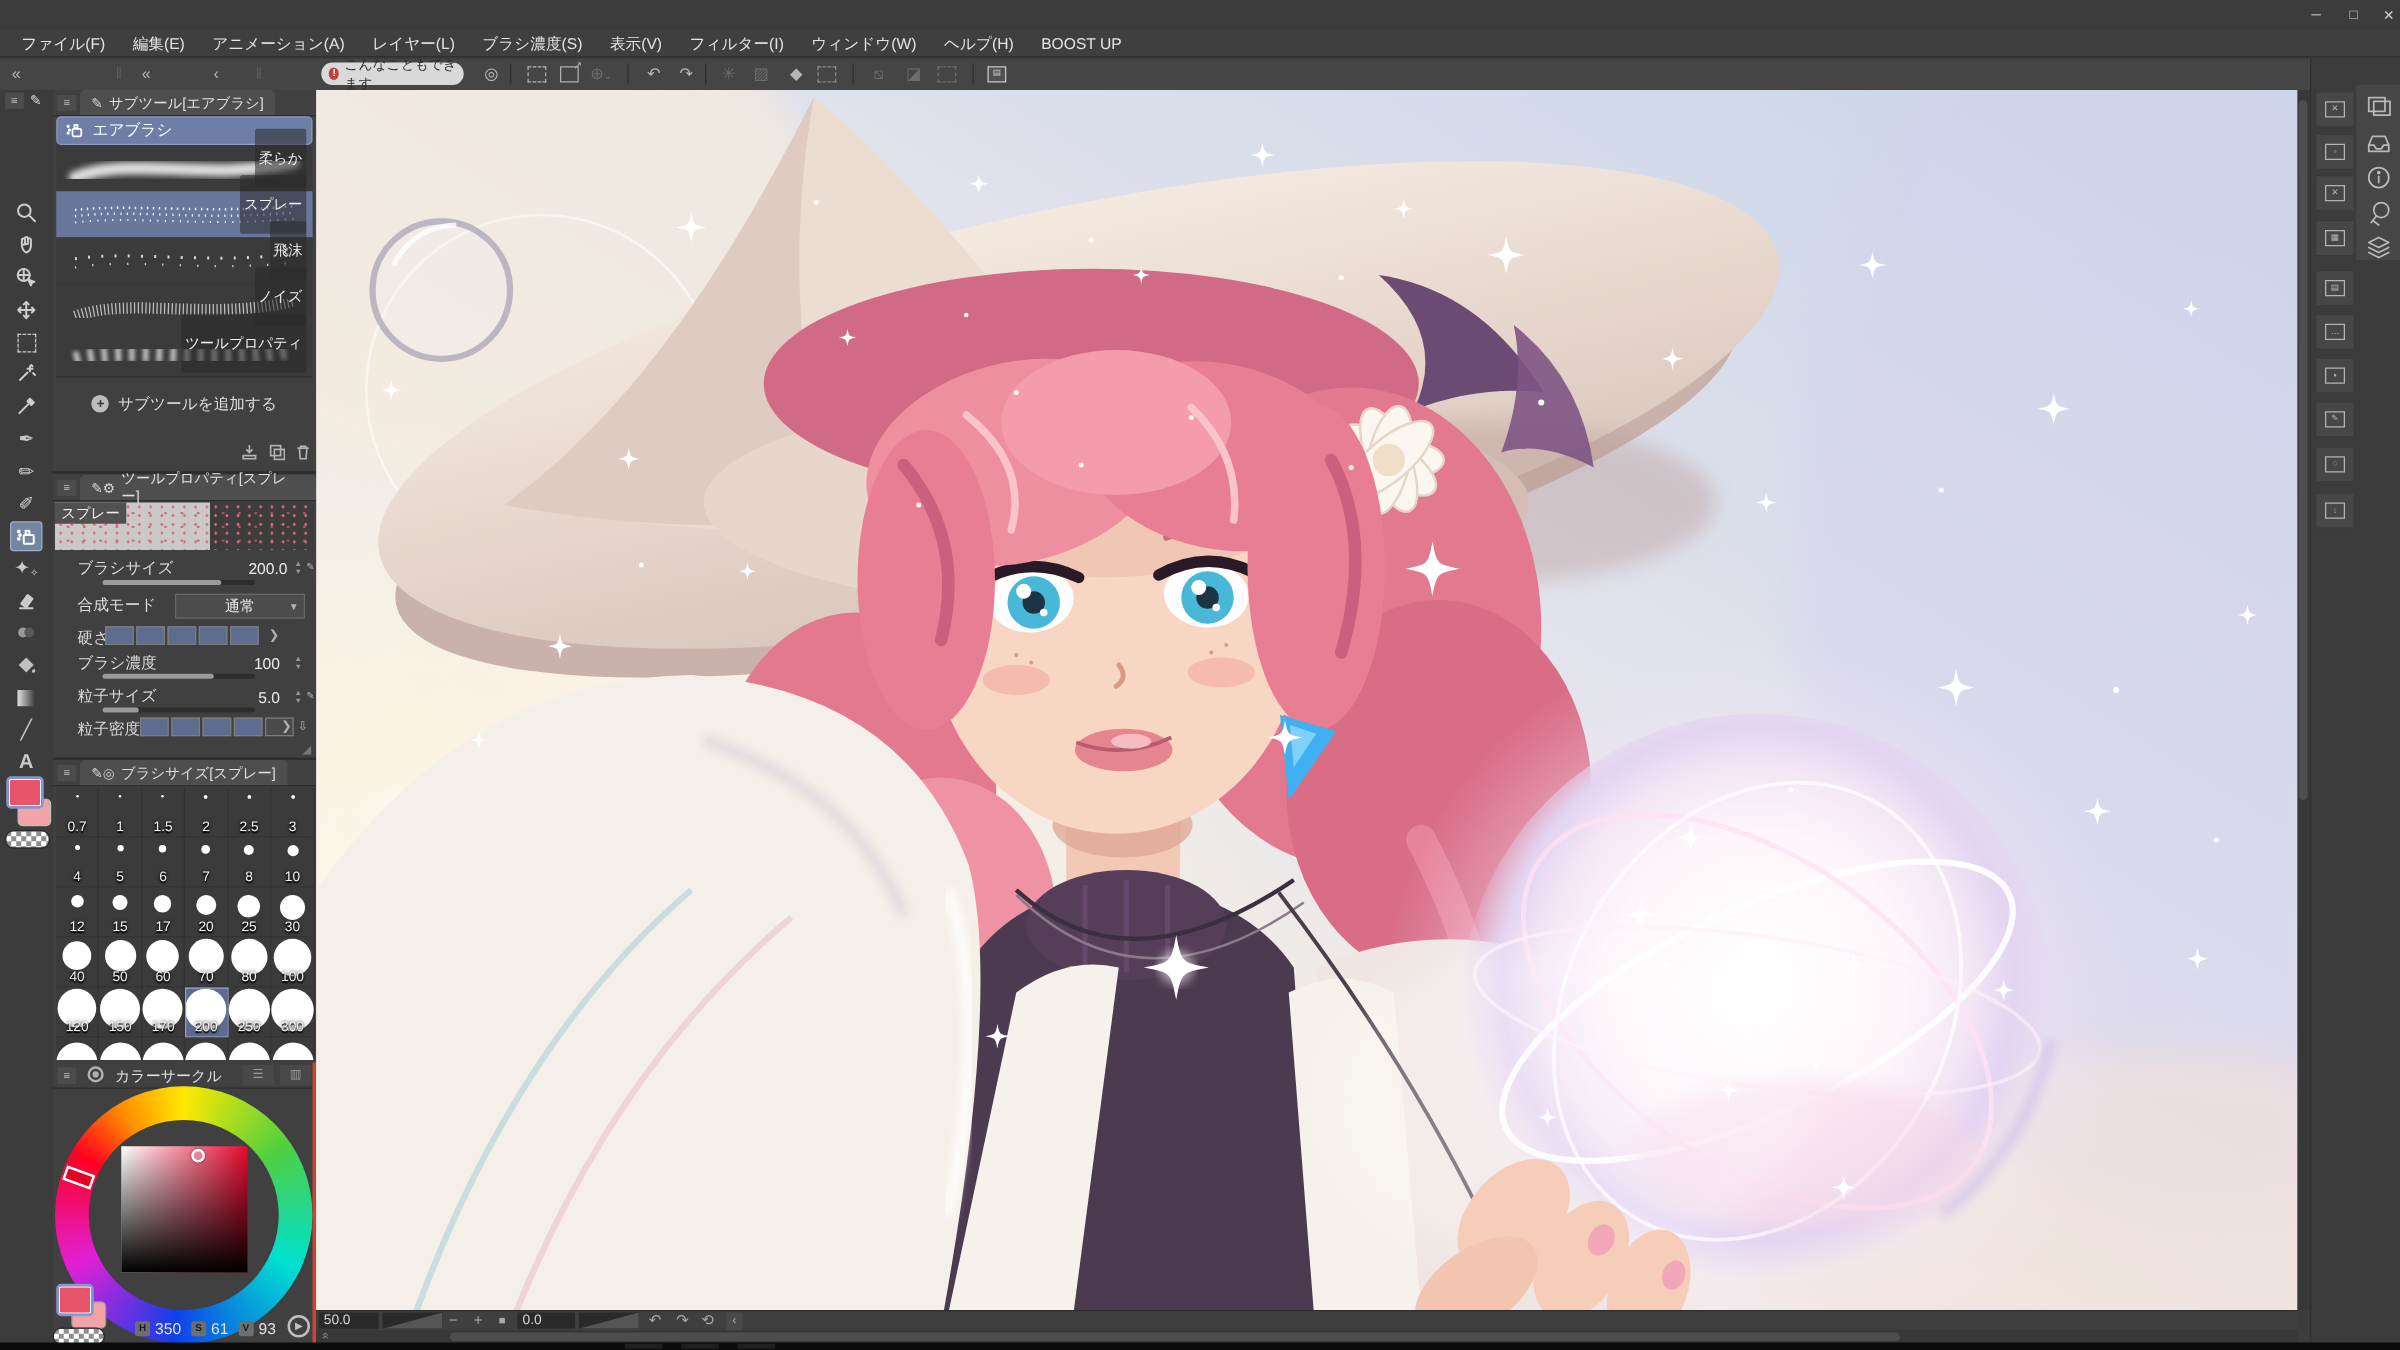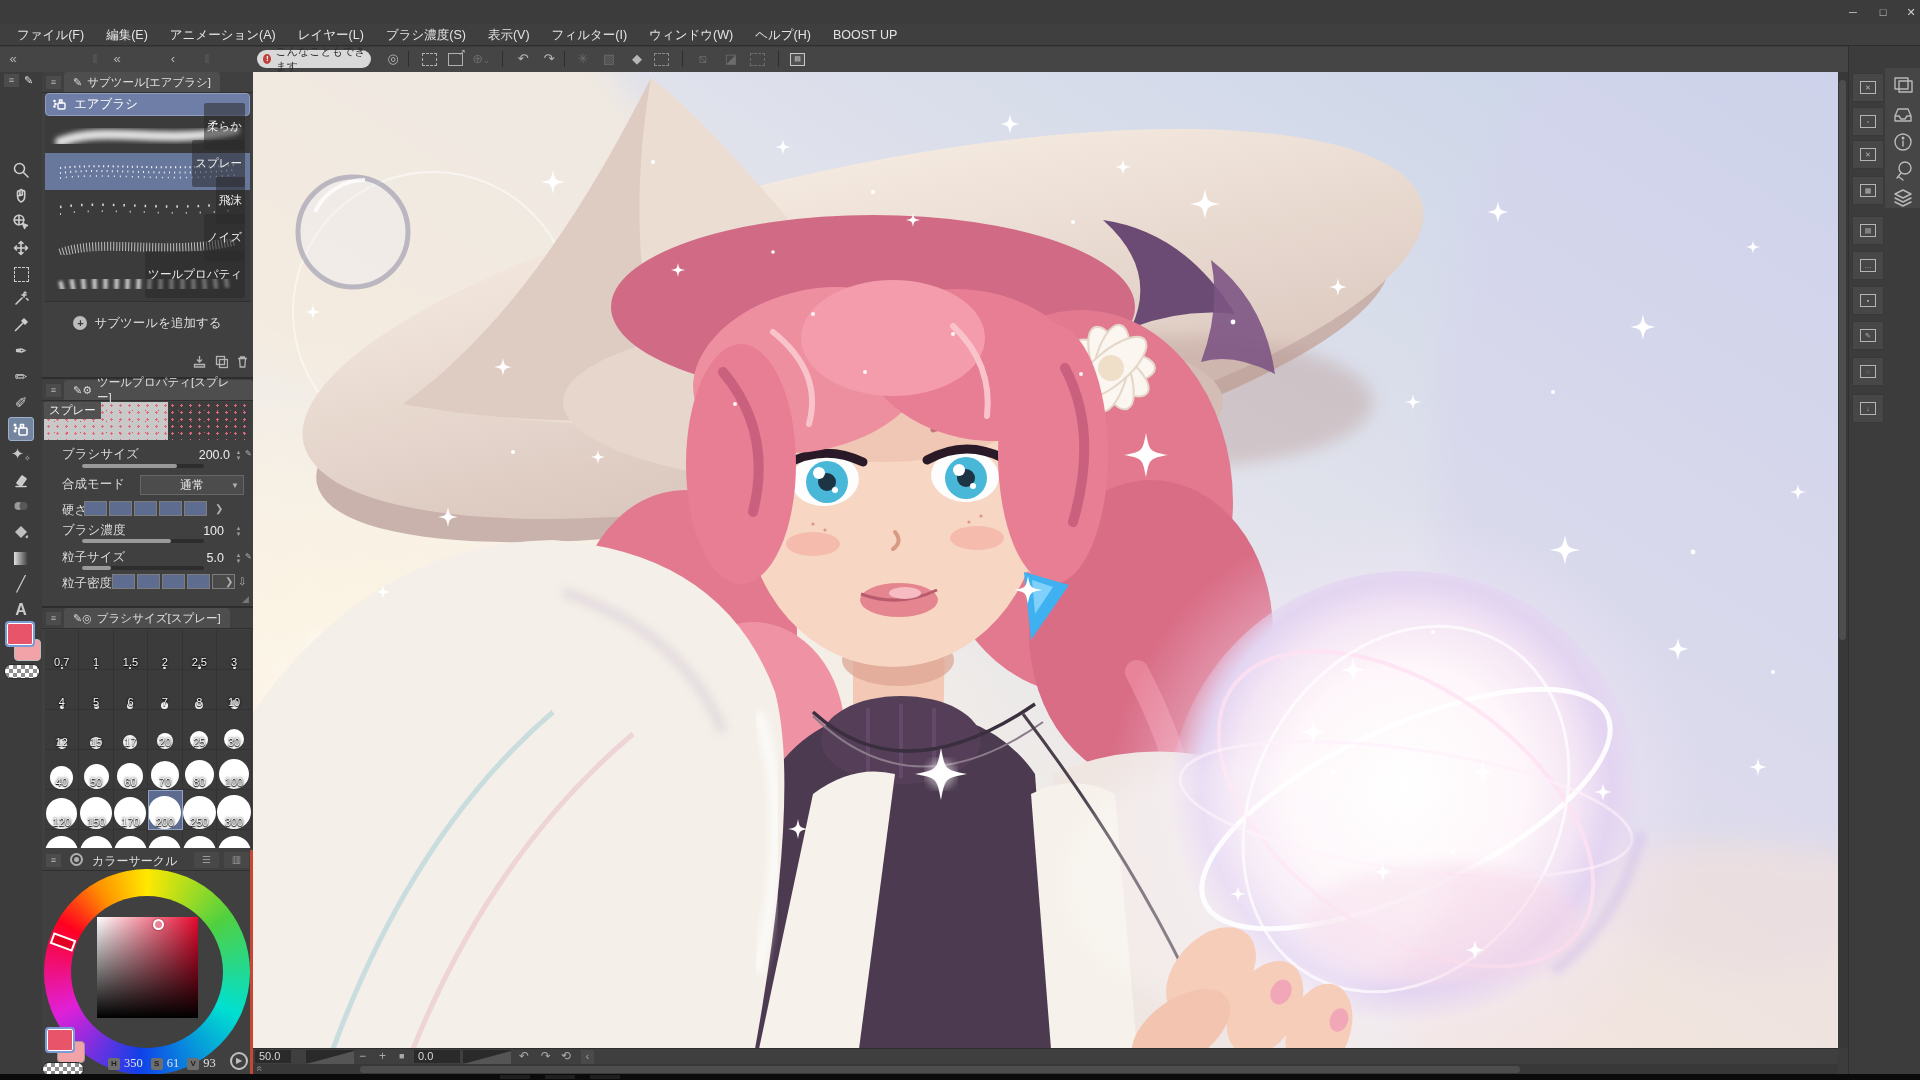--- a/index.html
+++ b/index.html
@@ -50,37 +50,37 @@
   .slider .fill{height:4px;background:#9a9a9a;border-radius:2px;}
   .stepper{position:absolute;width:9px;color:#9a9a9a;font-size:6px;line-height:6px;text-align:center;}
   .seg{width:23px;height:15px;background:#5e6c90;border:1px solid #7d7d7d;box-sizing:border-box;margin-right:2px;display:inline-block;}
   .seg.off{background:#4a4a4a;}
   .chev{color:#b0b0b0;font-size:10px;position:absolute;}
   .speck{background-image:radial-gradient(circle,#e06a7a 1px,transparent 1.3px),radial-gradient(circle,#cf5468 .8px,transparent 1px);
     background-size:9px 7px,13px 11px;background-position:0 0,4px 3px;}
   
   .bs-grid{position:absolute;left:3px;width:207px;display:grid;grid-template-columns:repeat(6,1fr);overflow:hidden;}
   .bs-cell{position:relative;height:40px;border-right:1px solid #333;border-bottom:1px solid #333;
-    background:#3b3b3b;display:flex;align-items:flex-end;justify-content:center;box-sizing:border-box;}
+    background:#3b3b3b;display:flex;align-items:flex-start;justify-content:center;box-sizing:border-box;}
   .bs-cell.sel{background:#5d6b90;outline:1px solid #93a3c6;outline-offset:-1px;}
   .bs-dot{background:#fff;border-radius:50%;margin-top:6px;flex:none;}
   .bs-label{position:absolute;bottom:1px;width:100%;text-align:center;color:#f2f2f2;font-size:11px;
     text-shadow:0 0 3px #000,0 1px 1px #000;}
   
   .ring{position:absolute;border-radius:50%;
     background:conic-gradient(#ffe800,#50d040 55deg,#00e0d0 115deg,#1040e8 185deg,#e020d8 245deg,#ff0020 300deg,#ff9000 330deg,#ffe800 360deg);}
   .ringhole{position:absolute;border-radius:50%;background:#404040;}
   .svsq{position:absolute;background:linear-gradient(to top,#000,rgba(0,0,0,0) 100%),linear-gradient(to right,#fff,hsl(350,92%,47%));}
   .svmark{position:absolute;width:11px;height:11px;border:2px solid #fff;border-radius:50%;box-sizing:border-box;
     background:rgba(250,180,195,.4);box-shadow:0 0 2px rgba(0,0,0,.6);}
   .huemark{position:absolute;width:24px;height:12px;background:#e40022;border:2px solid #fff;box-sizing:border-box;}
   .checker{background:conic-gradient(#fff 0 25%,#8e8e8e 0 50%,#fff 0 75%,#8e8e8e 0) 0 0/8px 8px;border:1px solid #2a2a2a;border-radius:7px;}
   .hsvbox{width:12px;height:12px;background:#6e6e6e;color:#1e1e1e;font-size:8px;font-weight:bold;line-height:12px;
     text-align:center;display:inline-block;border-radius:2px;}
-  .hsvnum{color:#e2e2e2;font-size:12.5px;display:inline-block;margin:0 8px 0 4px;font-family:Liberation Serif, serif;}
+  .hsvnum{color:#e2e2e2;font-size:12.5px;display:inline-block;margin:0 8px 0 4px;}
   
   .canvas-wrap{left:253px;top:72px;width:1585px;height:976px;overflow:hidden;background:#e9e9ee;}
   .cbar{left:253px;top:1048px;width:1585px;height:16px;background:#3f3f3f;border-top:1px solid #2d2d2d;}
   .cnum{position:absolute;top:1px;height:13px;background:#2a2a2a;color:#d8d8d8;font-size:11px;line-height:13px;
     padding:0 4px;box-sizing:border-box;}
   .cicon{position:absolute;top:0;color:#aaaaaa;font-size:12px;line-height:15px;}
   .wedge{position:absolute;top:1px;height:13px;background:#2a2a2a;}
   .hscroll{left:253px;top:1064px;width:1585px;height:11px;background:#383838;}
   .vscroll{left:1838px;top:72px;width:10px;height:976px;background:#383838;}
   .thumb{position:absolute;background:#4e4e4e;border-radius:4px;}
@@ -795,21 +795,21 @@
           <circle cx="520" cy="180" r="1.8"></circle>
         <circle cx="820" cy="150" r="2"></circle>
           <circle cx="260" cy="380" r="2"></circle>
           <circle cx="1520" cy="600" r="2"></circle>
       </g>
       <circle cx="688" cy="702" r="14" fill="#fff" opacity=".5" filter="url(#f4)"></circle>
     </svg>
   </div>
 
   <div class="ab cbar">
-    <span class="cnum" style="left:2px;width:36px;text-align:left">50.0</span>
+    <span class="cnum" style="left:2px;width:48px;text-align:left">50.0</span>
     <div class="wedge" style="left:53px;width:48px">
       <svg width="48" height="13">
           <polygon points="0,13 48,0 48,13" fill="#555"></polygon>
         </svg>
     </div>
     <span class="cicon" style="left:106px">−</span>
     <span class="cicon" style="left:126px">+</span>
     <span class="cicon" style="left:146px;font-size:9px">■</span>
     <span class="cnum" style="left:161px;width:46px;text-align:left">0.0</span>
     <div class="wedge" style="left:210px;width:48px">

